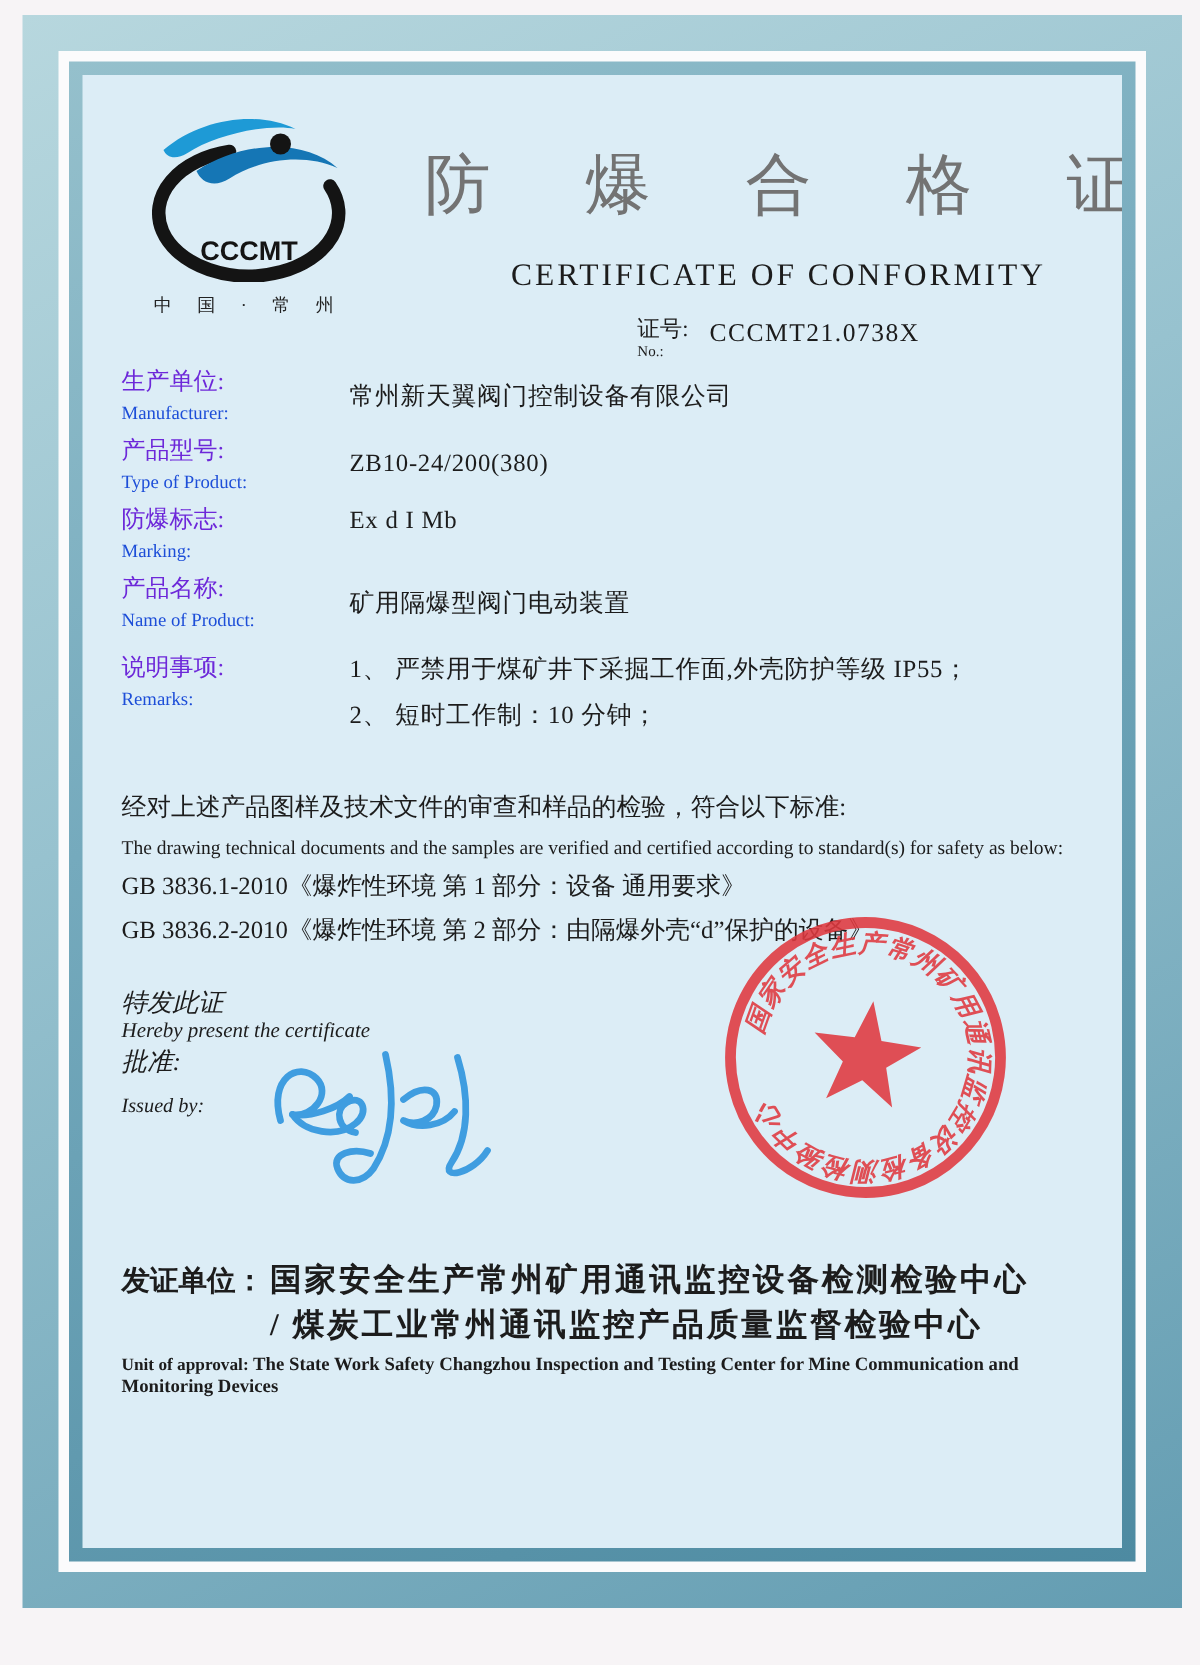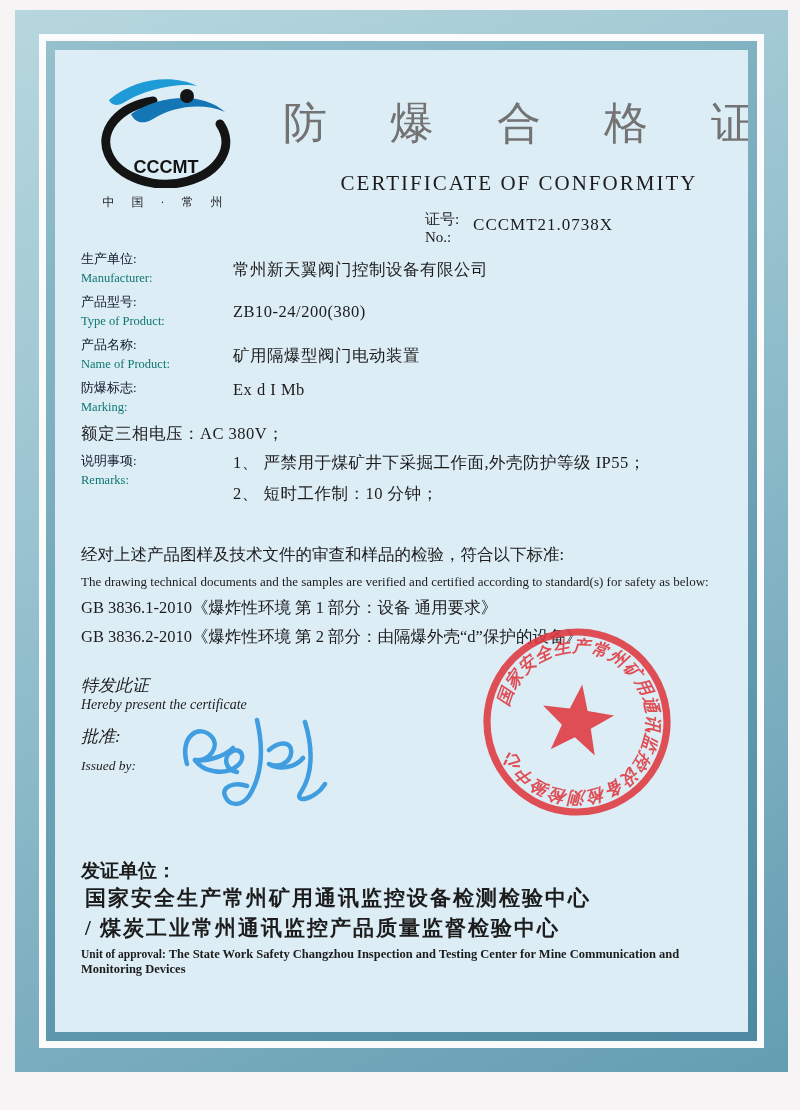--- a/index.html
+++ b/index.html
@@ -35,55 +35,55 @@
   .logo-region { font-size: 12px; letter-spacing: 7px; margin-top: 2px; color: #222; text-align: center; }
   .title-box { flex: 1; text-align: center; padding-left: 6px; }
   .title-cn {
     font-size: 44px; font-weight: 500; letter-spacing: 26px;
     text-indent: 26px; color: #737373; margin-top: 24px; white-space: nowrap;
   }
   .title-en { font-size: 21px; font-weight: 500; letter-spacing: 2px; margin-top: 18px; }
   .certno-row { display: flex; justify-content: center; margin-top: 14px; align-items: center; }
   .certno-labels { text-align: left; }
   .certno-cn { font-size: 15px; }
-  .certno-en { font-size: 15px; }
+  .certno-en { font-size: 10px; }
   .certno-value { font-size: 17px; margin-left: 14px; letter-spacing: 1px; padding-bottom: 6px; }
 
   
   .fields { margin-top: 4px; }
   .field-row { display: flex; margin-bottom: 7px; }
   .f-label { width: 152px; flex: none; }
-  .f-cn { font-size: 13px; color: #0f172a; }
-  .f-en { font-size: 12.5px; margin-top: 3px; color: #0f766e; }
+  .f-cn { font-size: 16px; color: #6d28d9; }
+  .f-en { font-size: 12.5px; margin-top: 3px; color: #1d4ed8; }
   .f-value { font-size: 16.5px; padding-top: 9px; letter-spacing: 0.5px; }
   .f-value.top { padding-top: 1px; }
   .row-gap { margin-top: 26px; }
   .rem-line { font-size: 16.5px; margin-bottom: 9px; letter-spacing: 0.5px; }
 
   
   .standards { margin-top: 30px; }
   .std-intro-cn { font-size: 16.5px; }
   .std-intro-en { font-size: 13px; margin-top: 8px; }
   .std-item { font-size: 16.5px; margin-top: 7px; }
 
   
   .sign-zone { position: relative; height: 182px; margin-top: 26px; font-style: italic; }
   .present-cn { font-size: 17px; }
   .present-en { font-size: 14px; margin-top: 0; }
-  .approve-cn { font-size: 17px; margin-top: 12px; }
+  .approve-cn { font-size: 17px; margin-top: 0; }
   .approve-en { font-size: 13.5px; margin-top: 10px; }
   .signature-svg { position: absolute; left: 92px; top: 38px; }
   .dates { position: absolute; left: 342px; top: 64px; }
   .date-cn { font-size: 16.5px; letter-spacing: 1px; }
   .date-en { font-size: 13px; margin: 5px 0 9px 4px; }
   .stamp-svg { position: absolute; left: 388px; top: -60px; opacity: 0.88; }
 
   
   .approval { margin-top: 0px; }
-  .appr-row { display: flex; flex-direction: column; }
+  .appr-row { display: flex; }
   .appr-label { font-size: 19px; font-weight: bold; flex: none; padding-top: 2px; }
   .appr-lines { margin-left: 4px; }
   .appr-line1 { font-size: 21px; font-weight: bold; letter-spacing: 2px; white-space: nowrap; }
   .appr-line2 { font-size: 21px; font-weight: bold; letter-spacing: 2px; margin-top: 2px; }
   .appr-en1 { font-size: 12.5px; font-weight: bold; margin-top: 5px; }
   .appr-en-label { font-size: 11.5px; font-weight: bold; }
 </style>
 </head>
 <body>
 
@@ -129,36 +129,35 @@
           <div class="field-row">
             <div class="f-label">
               <div class="f-cn">产品型号:</div>
               <div class="f-en">Type of Product:</div>
             </div>
             <div class="f-value">ZB10-24/200(380)</div>
           </div>
 
           <div class="field-row">
             <div class="f-label">
+              <div class="f-cn">防爆标志:</div>
+              <div class="f-en">Marking:</div>
+            </div>
+            <div class="f-value top">Ex d I Mb</div>
+          </div>
+
+          <div class="field-row">
+            <div class="f-label">
               <div class="f-cn">产品名称:</div>
               <div class="f-en">Name of Product:</div>
             </div>
             <div class="f-value">矿用隔爆型阀门电动装置</div>
           </div>
 
           <div class="field-row">
-            <div class="f-label">
-              <div class="f-cn">防爆标志:</div>
-              <div class="f-en">Marking:</div>
-            </div>
-            <div class="f-value top">Ex d I Mb</div>
-          </div>
-
-          <div class="field-row">
-            <div class="f-value top">额定三相电压：AC 380V；</div>
           </div>
 
 
           <div class="field-row">
             <div class="f-label">
               <div class="f-cn">说明事项:</div>
               <div class="f-en">Remarks:</div>
             </div>
             <div>
               <div class="rem-line">1、 严禁用于煤矿井下采掘工作面,外壳防护等级 IP55；</div>

